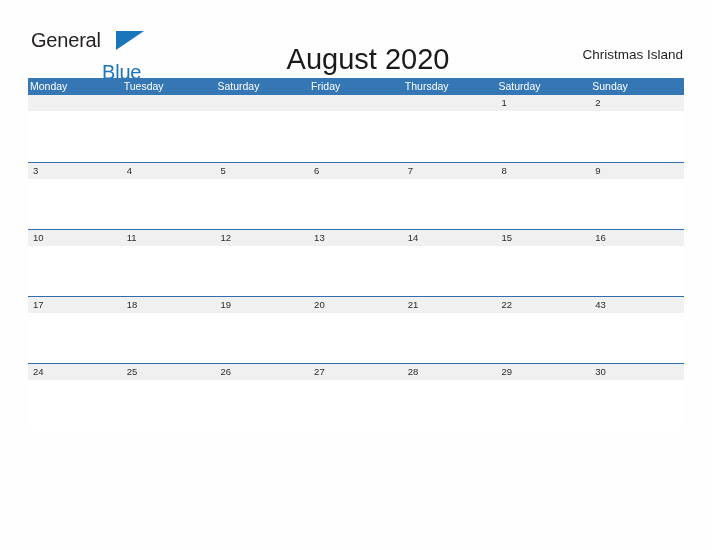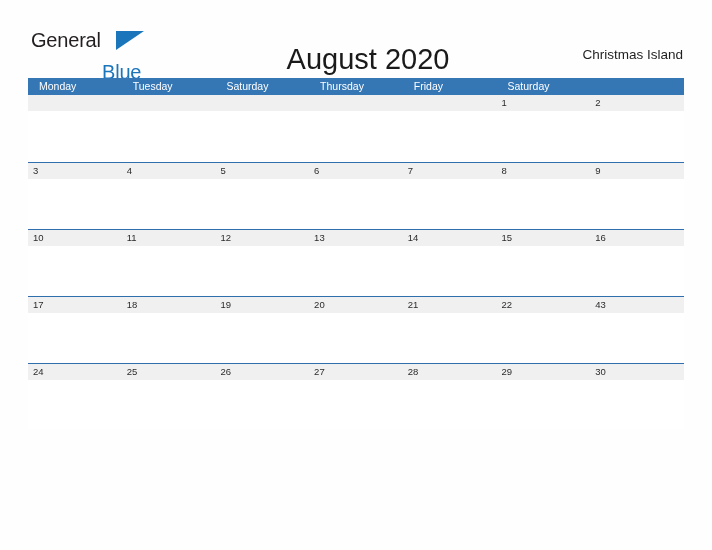--- a/index.html
+++ b/index.html
@@ -104,21 +104,21 @@
   .dow-row {
     display: flex;
     width: 656px;
     height: 17px;
     background: #3576b5;
   }
   .dow-cell {
     flex: 0 0 93.714px;
     width: 93.714px;
     box-sizing: border-box;
-    padding-left: 11px;
+    padding-left: 2px;
     color: #ffffff;
     font-size: 10.5px;
     line-height: 17px;
     font-family: "Liberation Sans", sans-serif;
     white-space: nowrap;
     overflow: hidden;
   }
 
   .week-row {
     position: relative;
@@ -170,23 +170,24 @@
     <div class="location">Christmas Island</div>
 
   </div>
 
   <div class="calendar">
 
     <div class="dow-row">
       <div class="dow-cell">Monday</div>
       <div class="dow-cell">Tuesday</div>
       <div class="dow-cell">Saturday</div>
+      <div class="dow-cell">Friday</div>
       <div class="dow-cell">Thursday</div>
-      <div class="dow-cell">Friday</div>
       <div class="dow-cell">Saturday</div>
+      <div class="dow-cell">Sunday</div>
     </div>
 
     <div class="week-row first">
       <div class="date-band">
         <div class="date-cell"></div>
         <div class="date-cell"></div>
         <div class="date-cell"></div>
         <div class="date-cell"></div>
         <div class="date-cell"></div>
         <div class="date-cell">1</div>

